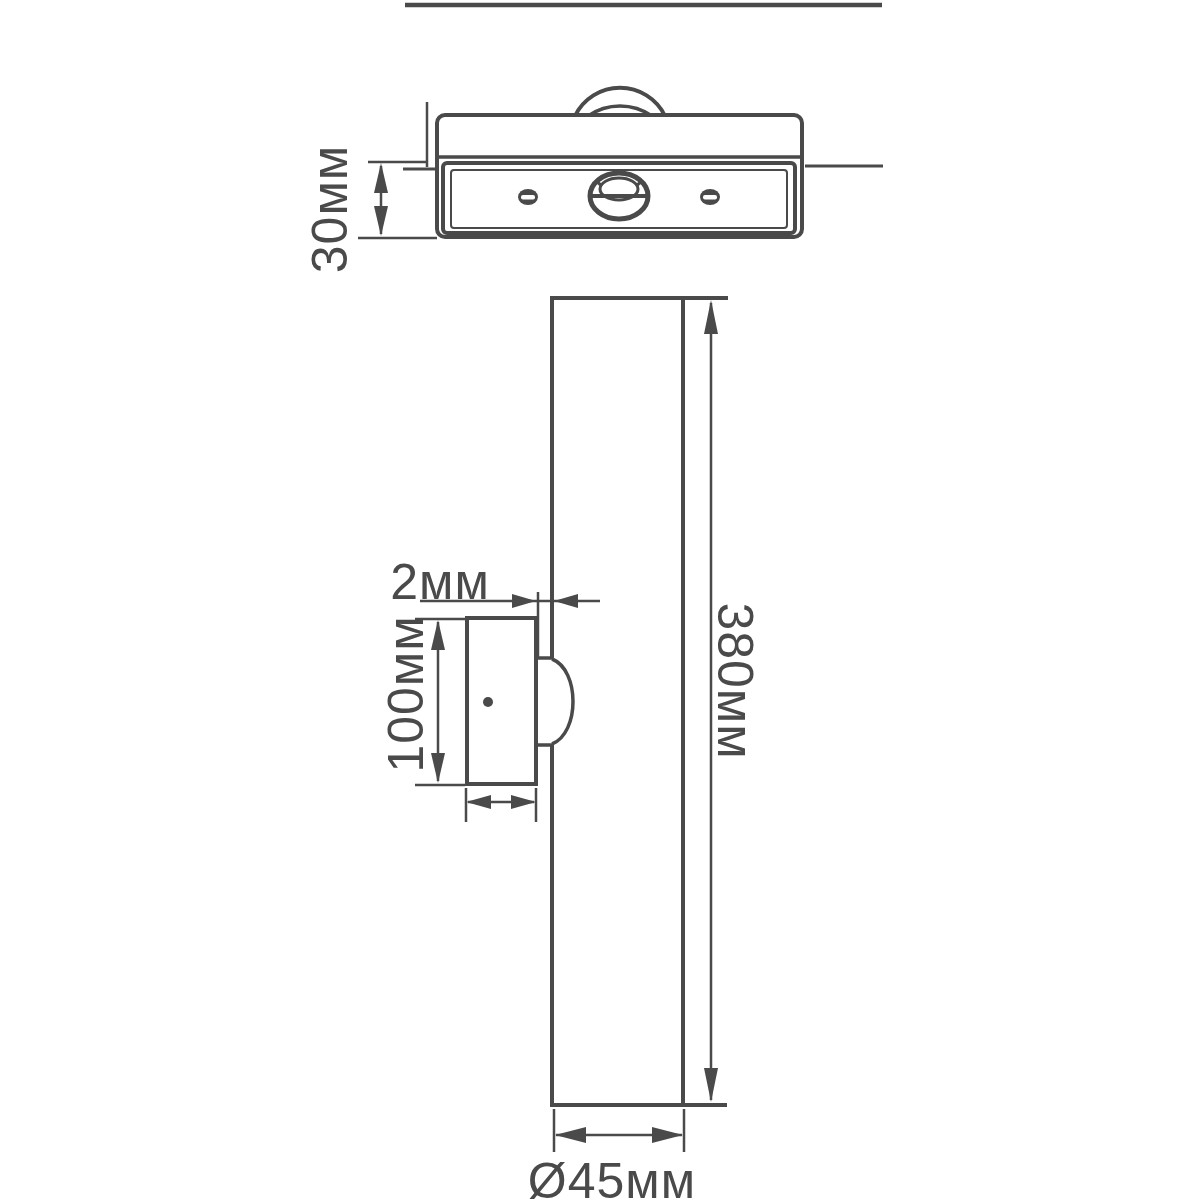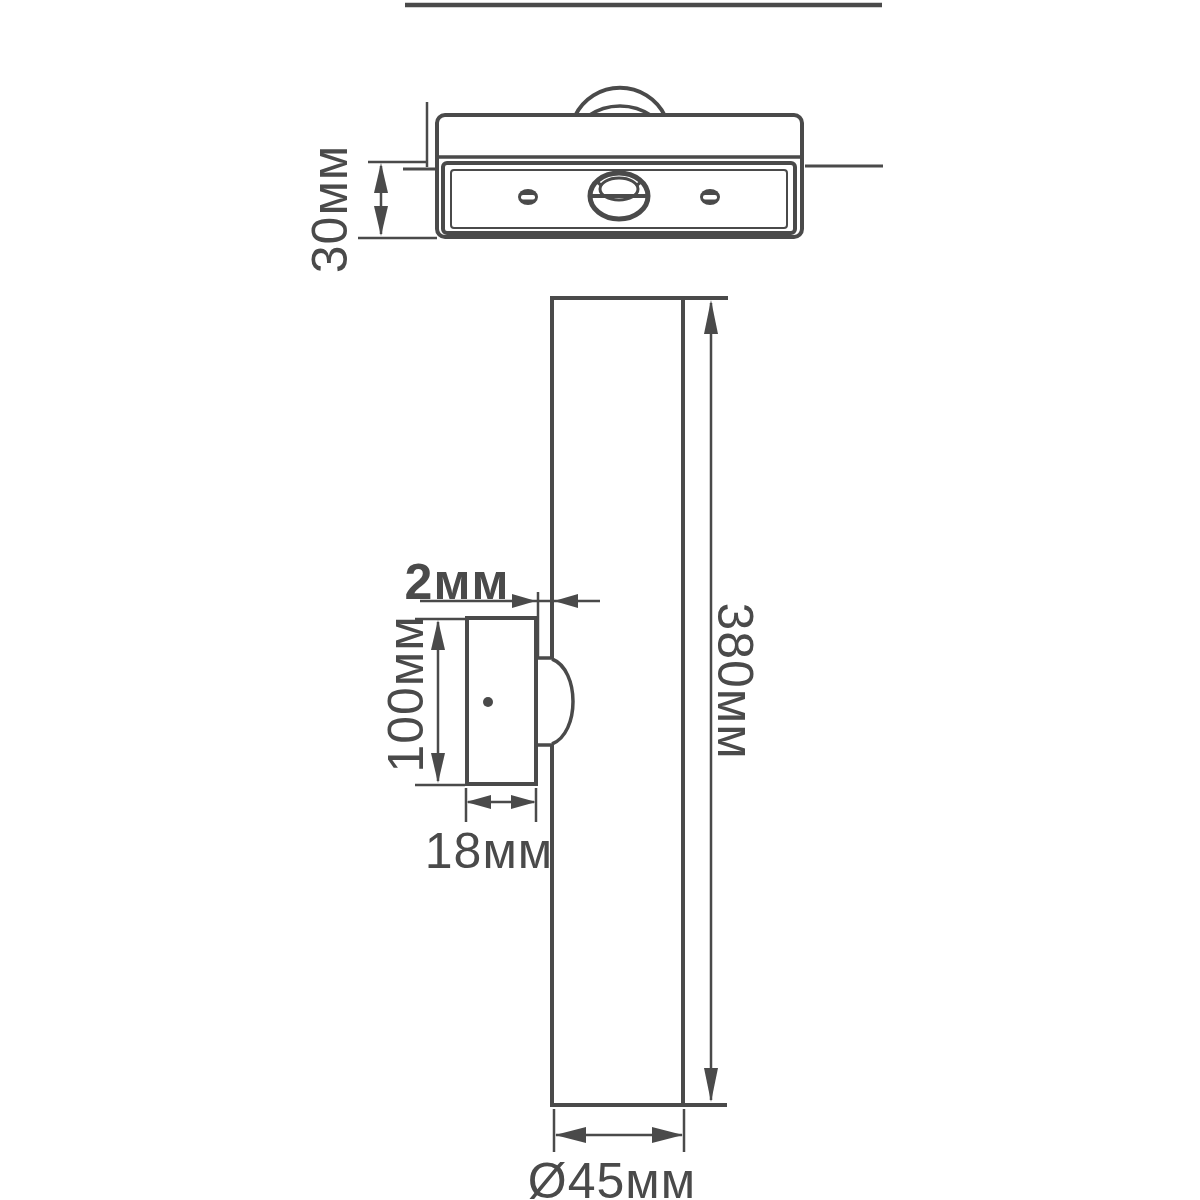--- a/index.html
+++ b/index.html
@@ -138,23 +138,22 @@
           <line x1="556" y1="1135" x2="682" y2="1135" stroke-width="2.5"></line>
           <polygon points="555,1135 586,1127 586,1143" fill="#4a4a4a" stroke="none"></polygon>
           <polygon points="683,1135 652,1127 652,1143" fill="#4a4a4a" stroke="none"></polygon>
         </g>
       </g>
     </g>
   </svg>
 
   <div class="dim-label rot-ccw" style="left:330px; top:209px;">30мм</div>
 
-  <div class="dim-label" style="left:457px; top:582px;font-weight:bold;">2мм</div>
+  <div class="dim-label" style="left:440px; top:582px;">2мм</div>
 
   <div class="dim-label rot-ccw" style="left:406px; top:694px;">100мм</div>
 
-  <div class="dim-label" style="left:489px; top:851px;">18мм</div>
 
   <div class="dim-label rot-cw" style="left:735px; top:681px;">380мм</div>
 
   <div class="dim-label" style="left:612px; top:1181px;">Ø45мм</div>
 
 </div>
 
 </body></html>

